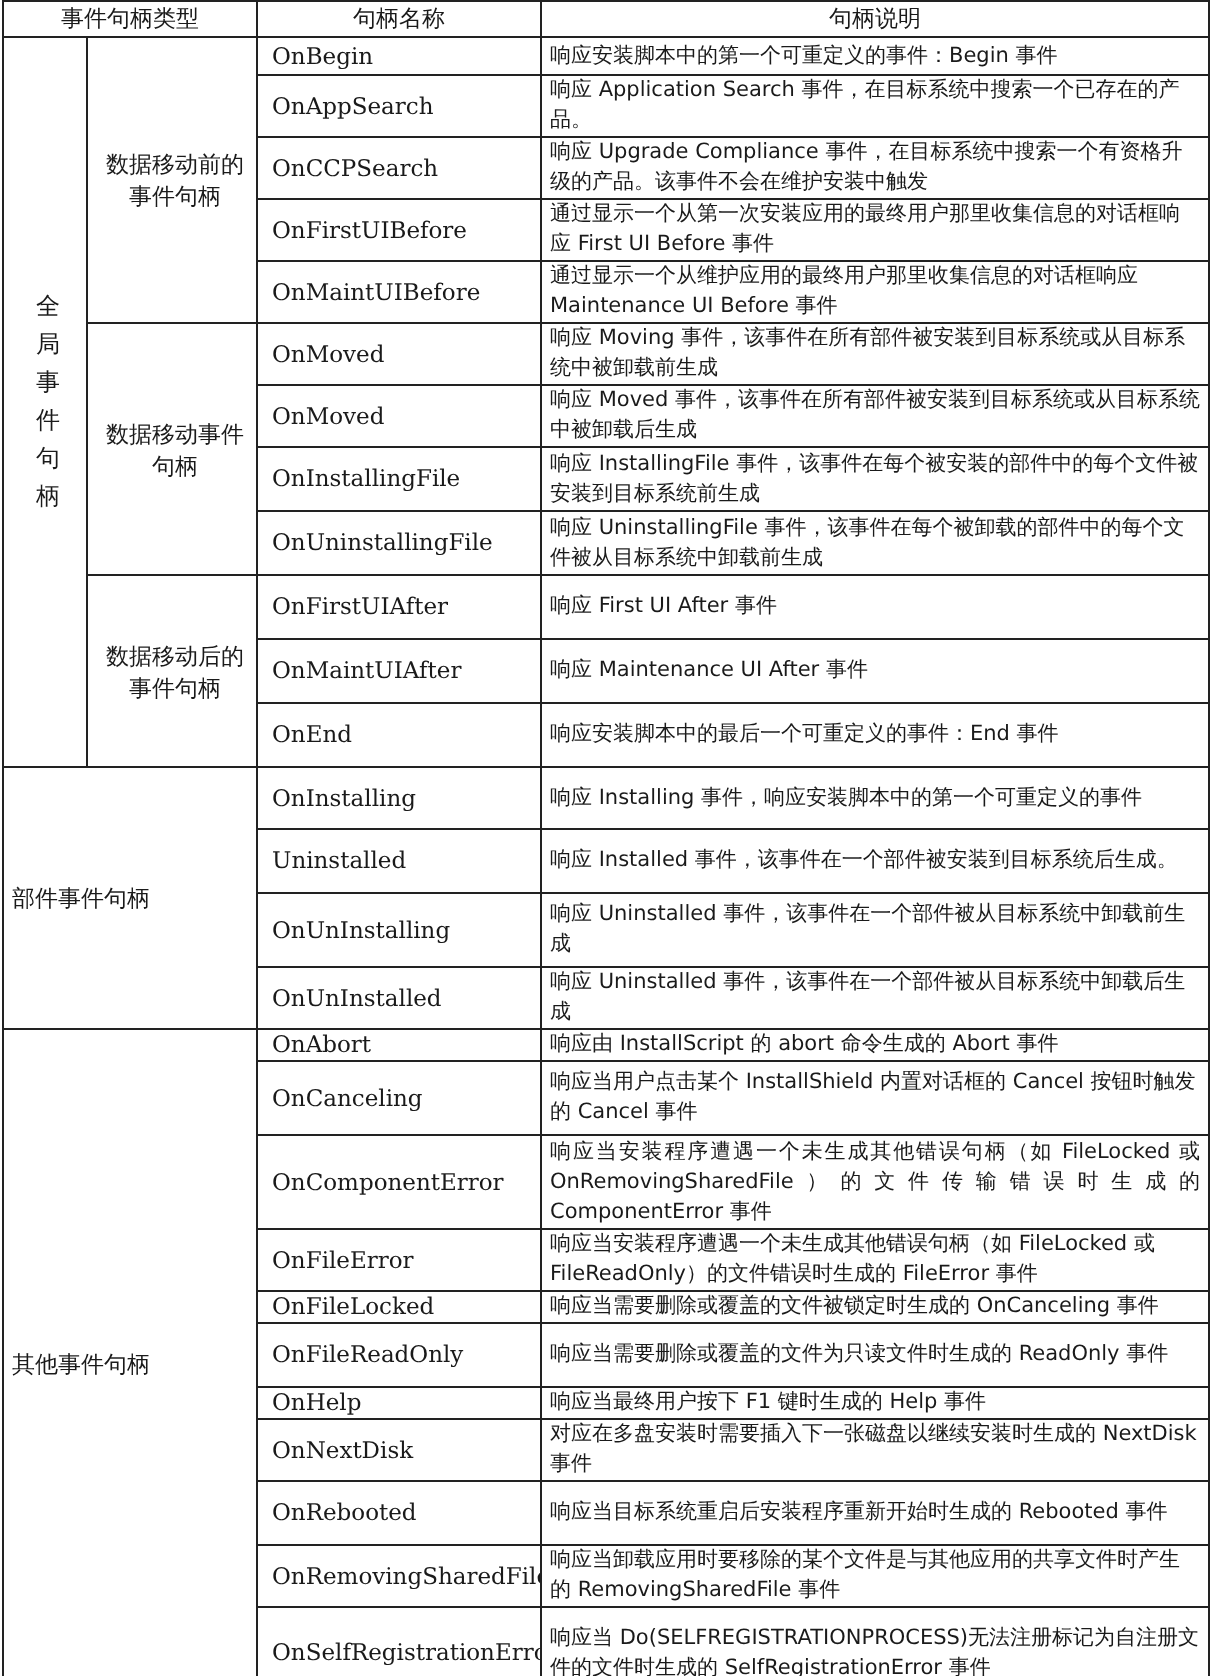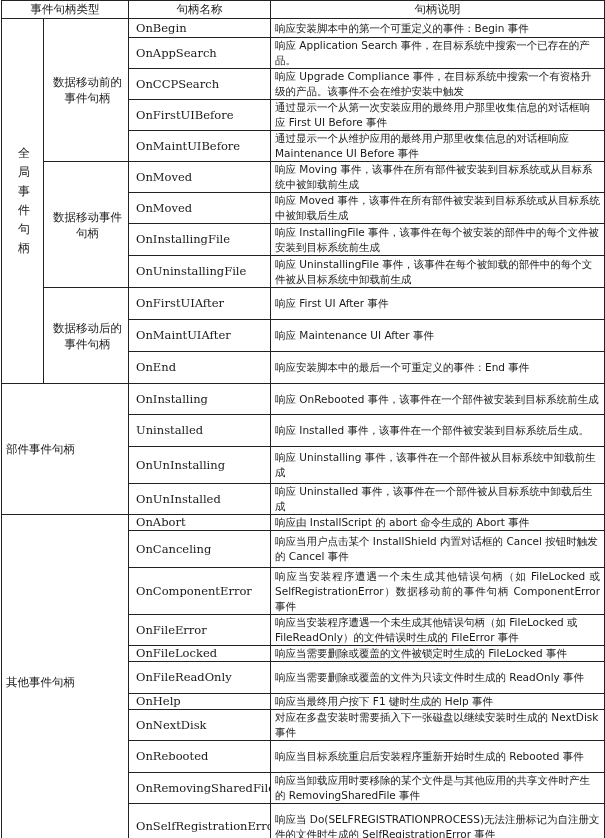--- a/index.html
+++ b/index.html
@@ -143,55 +143,55 @@
       <td class="desc">响应 Maintenance UI After 事件</td>
     </tr>
     <tr style="height:32px">
       <td class="name">OnEnd</td>
       <td class="desc">响应安装脚本中的最后一个可重定义的事件：End 事件</td>
     </tr>
 
     <tr style="height:31px">
       <td colspan="2" rowspan="4" class="cat">部件事件句柄</td>
       <td class="name">OnInstalling</td>
-      <td class="desc">响应 OnRebooted 事件，该事件在一个部件被安装到目标系统前生成</td>
+      <td class="desc">响应 Installing 事件，响应安装脚本中的第一个可重定义的事件</td>
     </tr>
     <tr style="height:32px">
       <td class="name">Uninstalled</td>
       <td class="desc">响应 Installed 事件，该事件在一个部件被安装到目标系统后生成。</td>
     </tr>
     <tr style="height:37px">
       <td class="name">OnUnInstalling</td>
-      <td class="desc">响应 Uninstalling 事件，该事件在一个部件被从目标系统中卸载前生成</td>
+      <td class="desc">响应 Uninstalled 事件，该事件在一个部件被从目标系统中卸载前生成</td>
     </tr>
     <tr style="height:31px">
       <td class="name">OnUnInstalled</td>
       <td class="desc">响应 Uninstalled 事件，该事件在一个部件被从目标系统中卸载后生成</td>
     </tr>
 
     <tr style="height:16px">
       <td colspan="2" rowspan="11" class="cat">其他事件句柄</td>
       <td class="name">OnAbort</td>
       <td class="desc">响应由 InstallScript 的 abort 命令生成的 Abort 事件</td>
     </tr>
     <tr style="height:37px">
       <td class="name">OnCanceling</td>
       <td class="desc">响应当用户点击某个 InstallShield 内置对话框的 Cancel 按钮时触发的 Cancel 事件</td>
     </tr>
     <tr style="height:47px">
       <td class="name">OnComponentError</td>
-      <td class="desc justify">响应当安装程序遭遇一个未生成其他错误句柄（如 FileLocked 或 SelfRegistrationError）数据移动前的事件句柄 ComponentError 事件</td>
+      <td class="desc justify">响应当安装程序遭遇一个未生成其他错误句柄（如 FileLocked 或 OnRemovingSharedFile）的文件传输错误时生成的 ComponentError 事件</td>
     </tr>
     <tr style="height:31px">
       <td class="name">OnFileError</td>
       <td class="desc">响应当安装程序遭遇一个未生成其他错误句柄（如 FileLocked 或 FileReadOnly）的文件错误时生成的 FileError 事件</td>
     </tr>
     <tr style="height:16px">
       <td class="name">OnFileLocked</td>
-      <td class="desc">响应当需要删除或覆盖的文件被锁定时生成的 FileLocked 事件</td>
+      <td class="desc">响应当需要删除或覆盖的文件被锁定时生成的 OnCanceling 事件</td>
     </tr>
     <tr style="height:32px">
       <td class="name">OnFileReadOnly</td>
       <td class="desc">响应当需要删除或覆盖的文件为只读文件时生成的 ReadOnly 事件</td>
     </tr>
     <tr style="height:16px">
       <td class="name">OnHelp</td>
       <td class="desc">响应当最终用户按下 F1 键时生成的 Help 事件</td>
     </tr>
     <tr style="height:30px">

